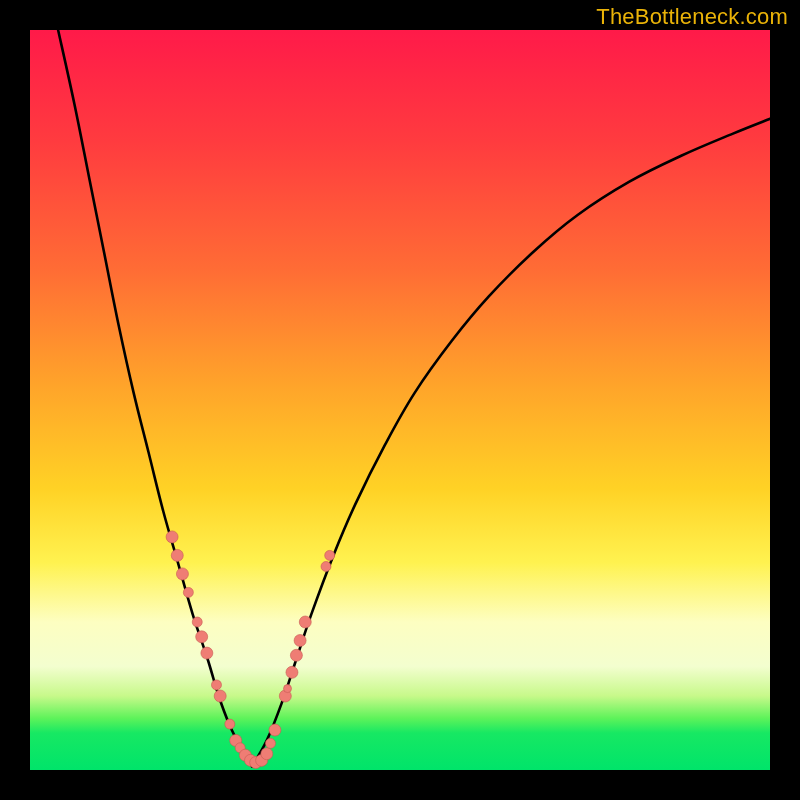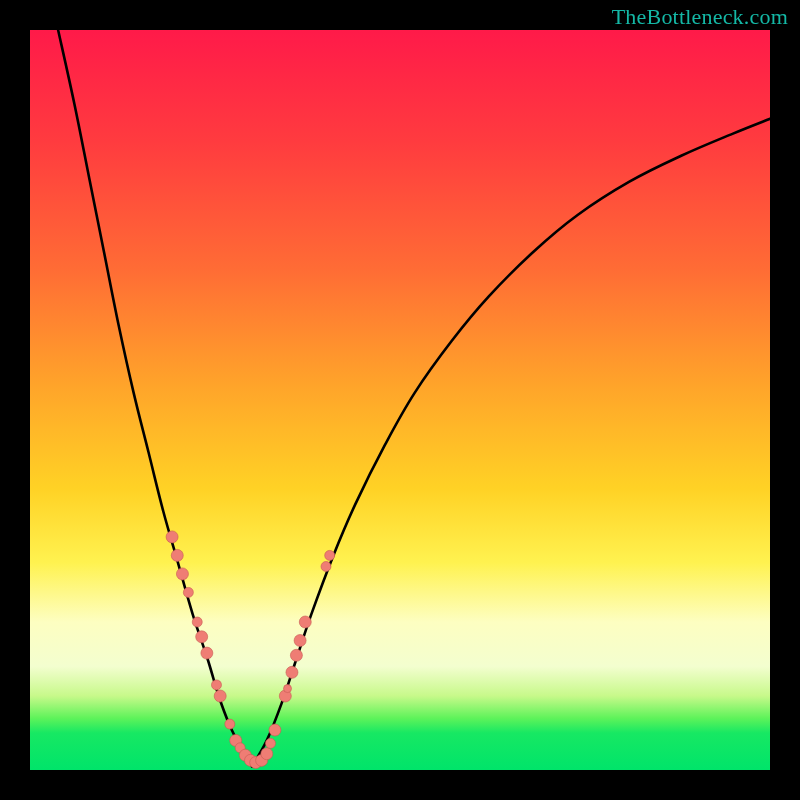--- a/index.html
+++ b/index.html
@@ -49,23 +49,23 @@
     position: absolute;
     inset: 0;
     width: 740px;
     height: 740px;
     overflow: visible;
   }
   .watermark {
     position: absolute;
     top: 4px;
     right: 12px;
-    font-family: Liberation Serif, serif;
+    font-family: Liberation Sans, sans-serif;
     font-size: 22px;
-    color: #14b8a6;
+    color: #eab308;
     letter-spacing: 0.2px;
     user-select: none;
   }
 </style>
 </head>
 <body>
 
 <div class="frame">
   <div class="watermark">TheBottleneck.com</div>
   <div class="plot-area">

